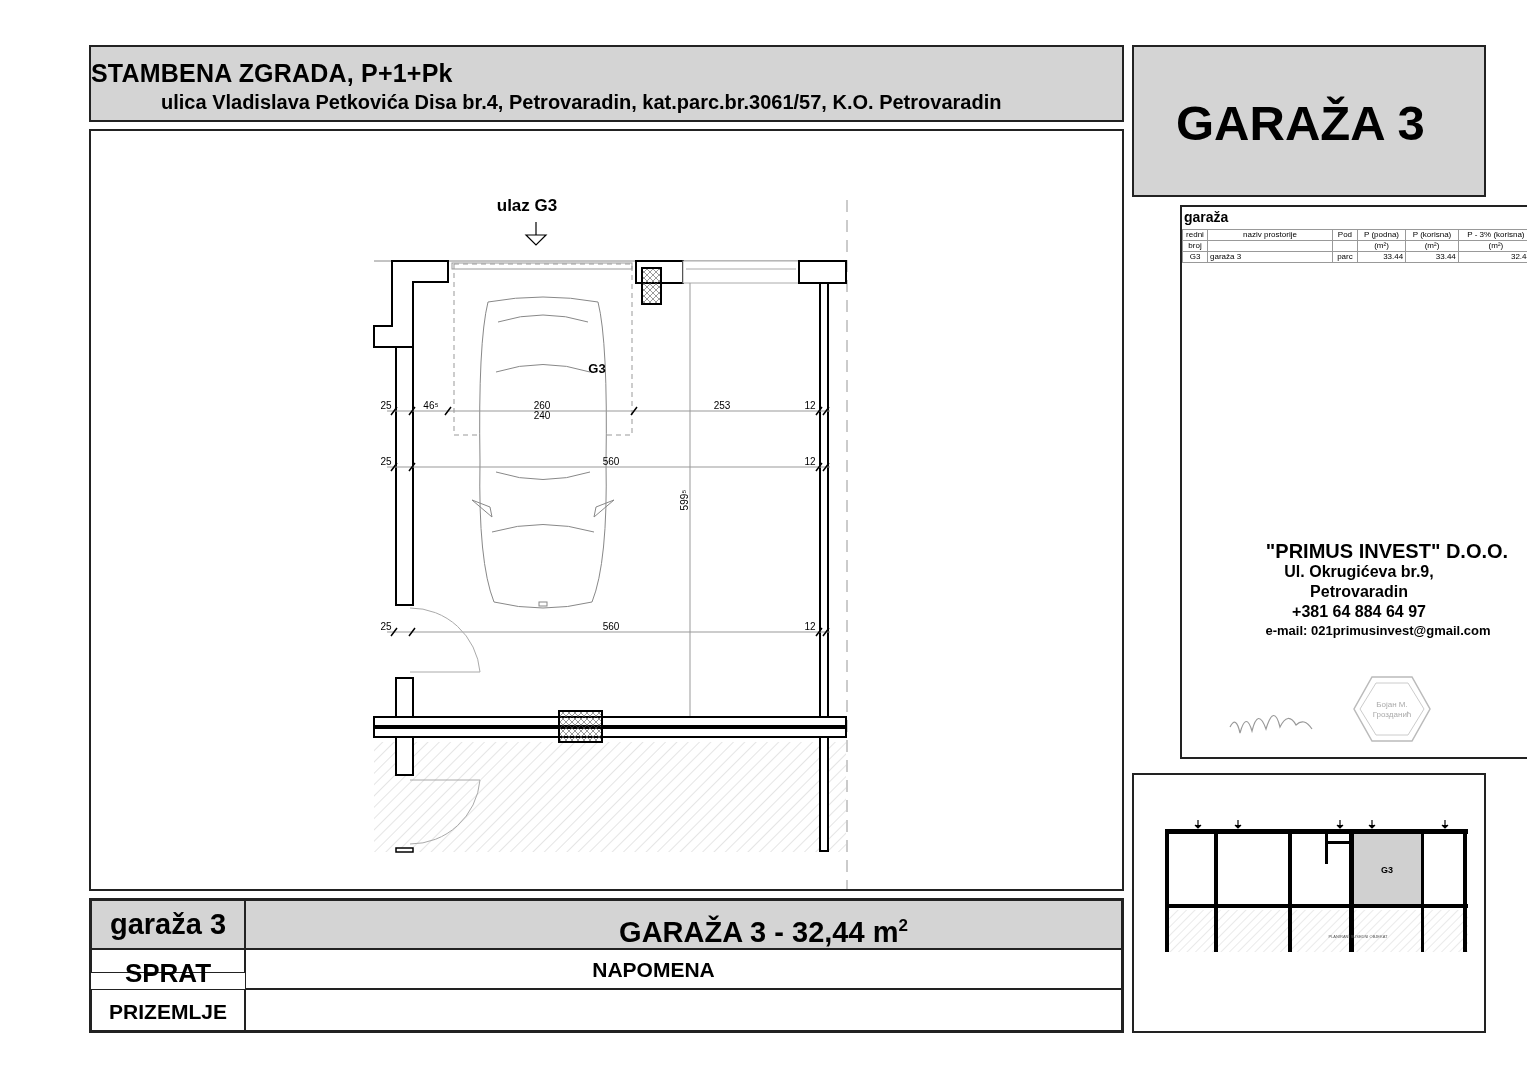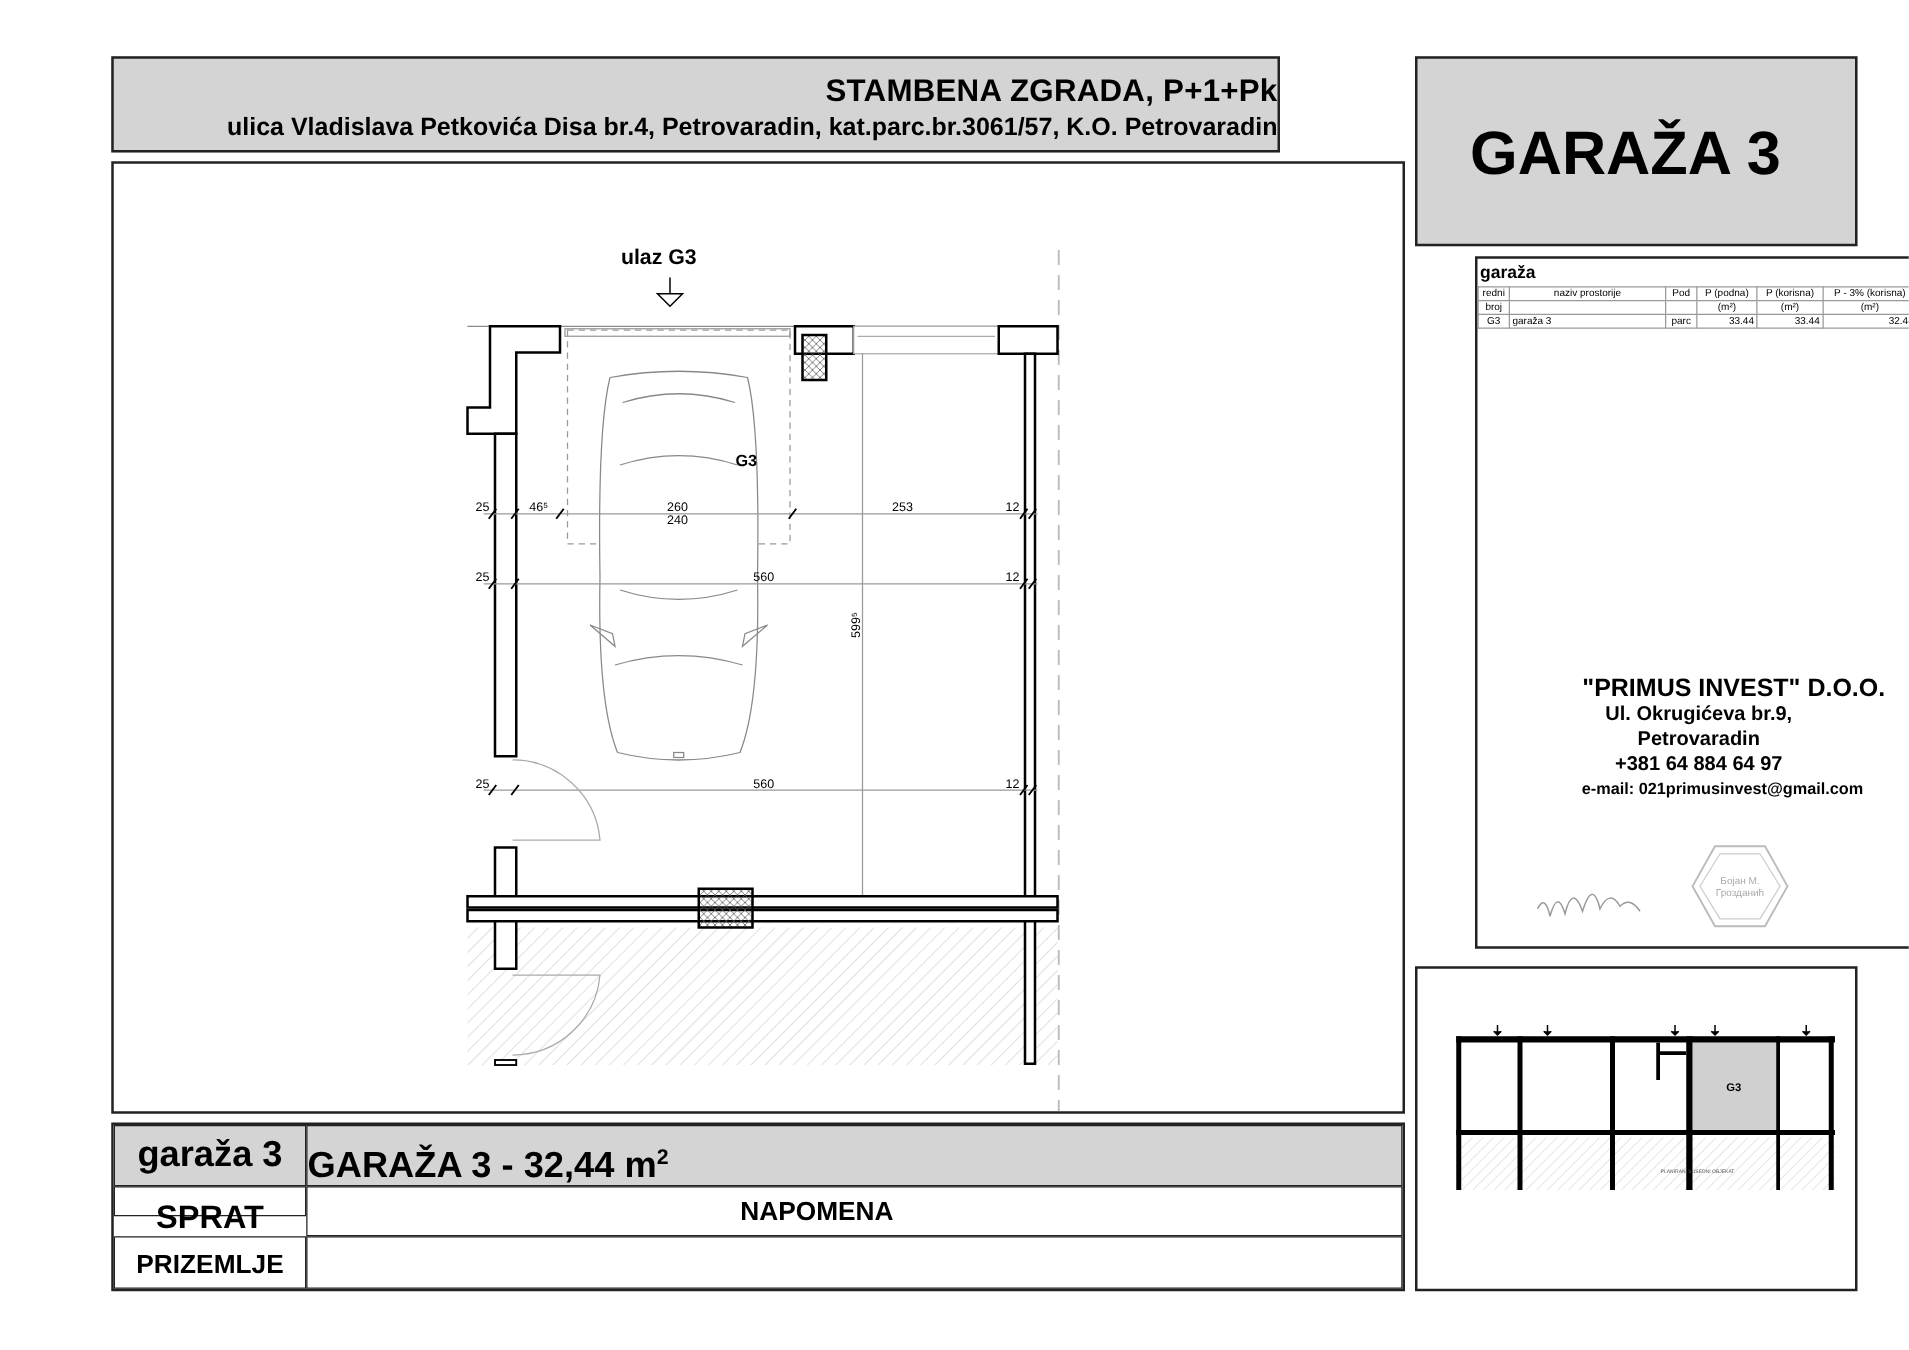--- a/index.html
+++ b/index.html
@@ -1,19 +1,19 @@
 <!DOCTYPE html>
 <html><head>
 <meta charset="utf-8">
 <style>
   html,body{margin:0;padding:0;background:#fff;}
   body{width:1527px;height:1080px;position:relative;overflow:hidden;font-family:"Liberation Sans",sans-serif;color:#000;}
   .box{position:absolute;border:2px solid #222;box-sizing:border-box;}
   .gray{background:#d4d4d4;}
-  #hdr{left:89px;top:45px;width:935px;height:77px;text-align:right;}
+  #hdr{left:89px;top:45px;width:1035px;height:77px;text-align:left;}
   #hdr .t1{font-weight:bold;font-size:25px;margin-top:12px;letter-spacing:0.2px;}
   #hdr .t2{font-weight:bold;font-size:20px;margin-top:3px;padding-left:70px;}
   #plan{left:89px;top:129px;width:1035px;height:762px;}
   #title{left:1132px;top:45px;width:354px;height:152px;}
   #title .big{position:absolute;left:42px;top:48px;font-weight:bold;font-size:49px;}
   #info{left:1180px;top:205px;width:354px;height:554px;}
   #mini{left:1132px;top:773px;width:354px;height:260px;}
   #footer{left:89px;top:898px;width:1035px;height:135px;}
   table.rt{border-collapse:collapse;position:absolute;left:0;top:22px;width:352px;font-size:8px;padding-left:16px;}
   table.rt td{border:1px solid #999;padding:0 2px;line-height:10px;}
@@ -205,19 +205,19 @@
       <path d="M1445 820 L1445 828 M1442 825 L1445 828 L1448 825"></path>
     </g>
     <text x="1387" y="873" font-size="9" font-weight="bold" text-anchor="middle">G3</text>
     <text x="1358" y="938" font-size="4" text-anchor="middle" fill="#555">PLANIRANI SUSEDNI OBJEKAT</text>
   </svg>
 </div>
 
 <div class="box" id="footer">
   <div class="ft-grid">
     <div class="fcell gray" style="left:0;top:0;width:154px;height:49px;font-size:29px;line-height:46px;">garaža 3</div>
-    <div class="fcell gray" style="left:154px;top:0;width:877px;height:49px;font-size:29px;line-height:50px;text-align:left;"><span>GARAŽA 3 - 32,44 m</span><sup style="font-size:17px">2</sup></div>
+    <div class="fcell gray" style="left:154px;top:0;width:877px;height:49px;font-size:29px;line-height:50px;text-align:center;padding-left:160px;"><span>GARAŽA 3 - 32,44 m</span><sup style="font-size:17px">2</sup></div>
     <div class="fcell" style="left:0;top:49px;width:154px;height:24px;font-size:26px;line-height:46px;">SPRAT</div>
     <div class="fcell" style="left:154px;top:49px;width:877px;height:40px;font-size:21px;line-height:40px;padding-right:60px;">NAPOMENA</div>
     <div class="fcell" style="left:0;top:89px;width:154px;height:42px;font-size:21px;line-height:44px;">PRIZEMLJE</div>
     <div class="fcell" style="left:154px;top:89px;width:877px;height:42px;"></div>
   </div>
 </div>
 
 </body></html>

